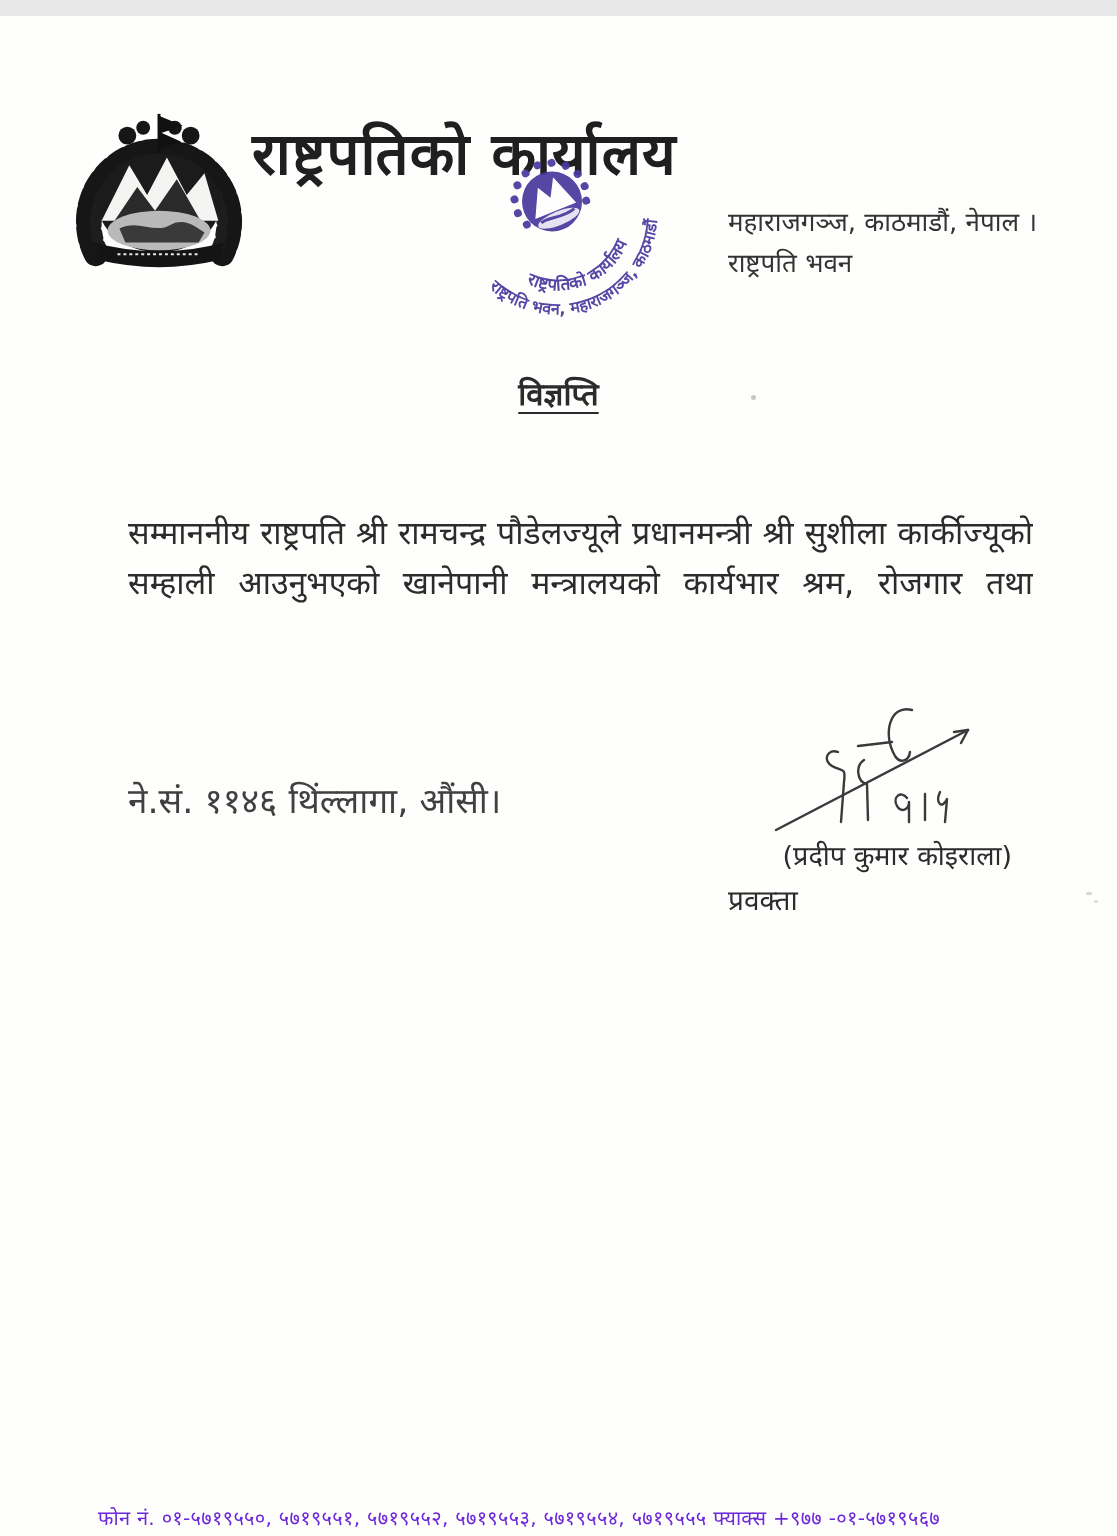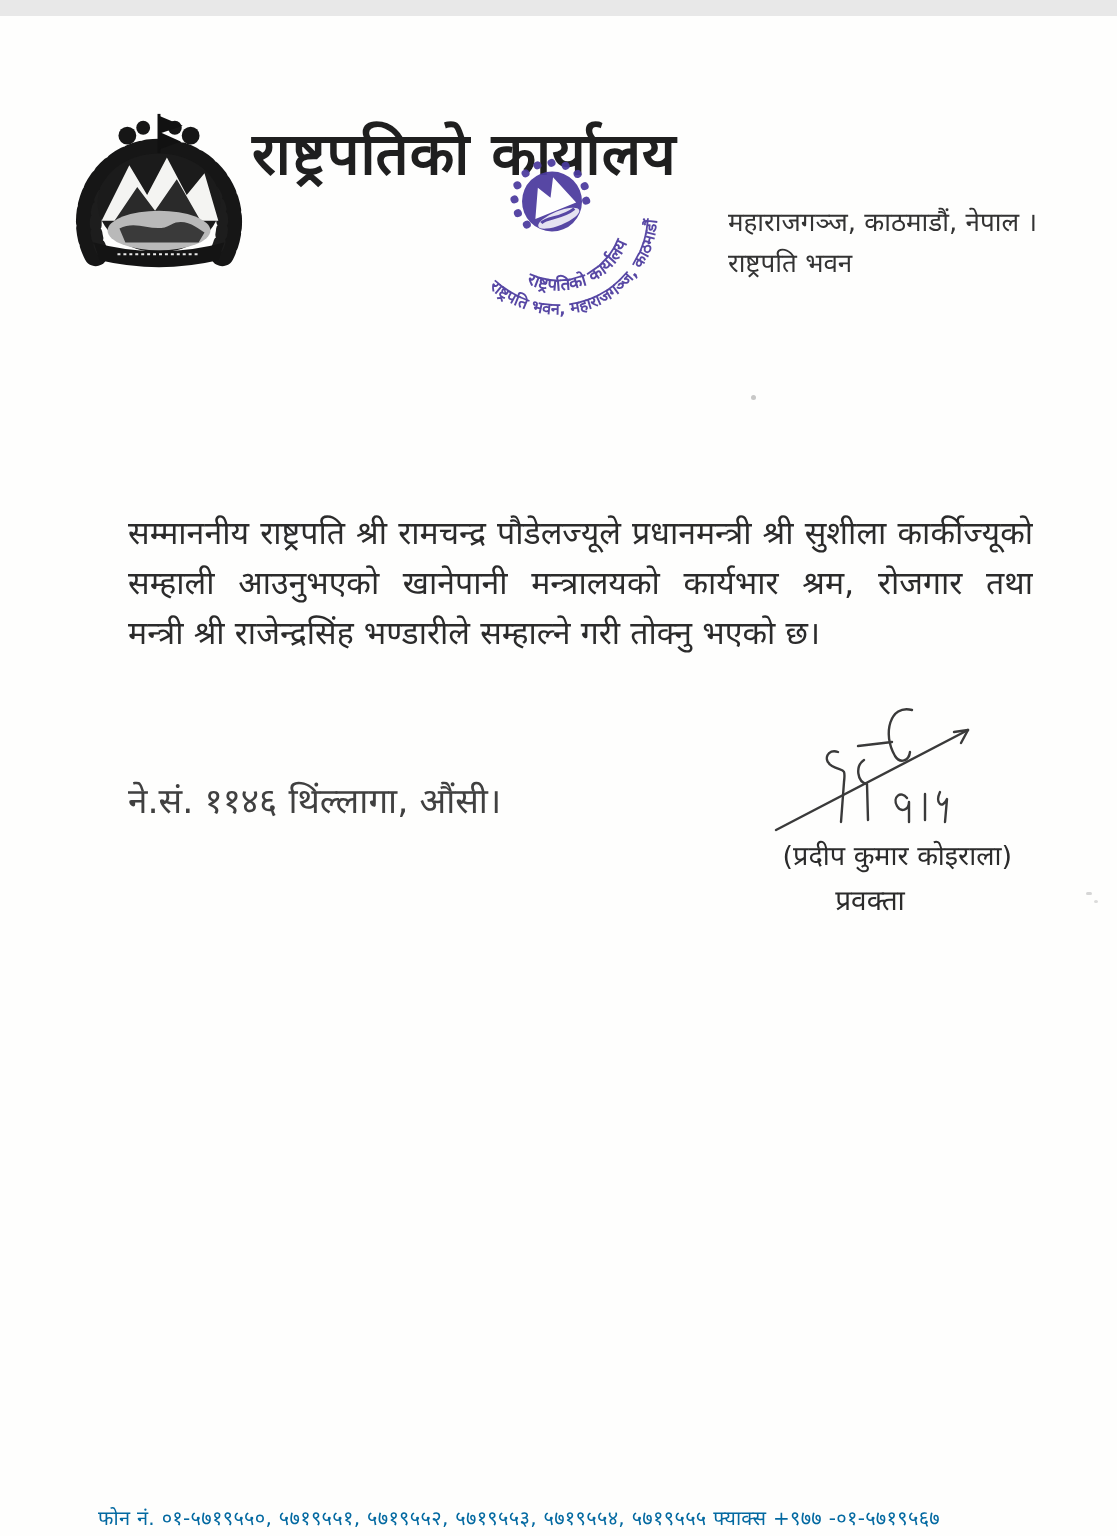--- a/index.html
+++ b/index.html
@@ -49,26 +49,26 @@
   .date-line1{position:absolute;left:128px;top:710px;font-size:29px;color:#2b2b2b;}
   .date-line2{position:absolute;left:128px;top:760px;font-size:35px;color:#404040;}
   
   .signature{position:absolute;left:762px;top:686px;width:232px;height:142px;}
   .sig-name{
     position:absolute;left:728px;top:820px;width:284px;
     text-align:right;font-size:27px;color:#2b2b2b;white-space:nowrap;
   }
   .sig-designation{
     position:absolute;left:728px;top:864px;width:284px;
-    text-align:center;font-size:28px;color:#2b2b2b;
+    text-align:left;font-size:28px;color:#2b2b2b;
   }
   
   .footer-line{
     position:absolute;left:98px;top:1488px;width:960px;
-    font-size:20px;color:#0369a1;letter-spacing:.3px;white-space:nowrap;
+    font-size:20px;color:#6d28d9;letter-spacing:.3px;white-space:nowrap;
   }
   
   .speck{position:absolute;background:#9a9a9a;border-radius:50%;}
   .speck-a{left:751px;top:379px;width:5px;height:5px;opacity:.55;}
   .speck-b{left:1086px;top:876px;width:6px;height:3px;opacity:.4;border-radius:2px;}
   .speck-c{left:1094px;top:884px;width:4px;height:3px;opacity:.35;}
 </style>
 </head>
 <body>
 
@@ -135,25 +135,27 @@
         <textPath href="#arcOuter" startOffset="50%" text-anchor="middle">राष्ट्रपति भवन, महाराजगञ्ज, काठमाडौं</textPath>
       </text>
     </g>
   </svg>
 
   <div class="address">
     <div>महाराजगञ्ज, काठमाडौं, नेपाल ।</div>
     <div>राष्ट्रपति भवन</div>
   </div>
 
+  <div class="notice-title">
+    <span>विज्ञप्ति</span>
+  </div>
 
   <div class="body-text">
     <div class="body-line justify">सम्माननीय राष्ट्रपति श्री रामचन्द्र पौडेलज्यूले प्रधानमन्त्री श्री सुशीला कार्कीज्यूको</div>
     <div class="body-line justify">सम्हाली आउनुभएको खानेपानी मन्त्रालयको कार्यभार श्रम, रोजगार तथा सामाजिक सुरक्षा</div>
-    <div class="body-line">मन्त्री श्री राजेन्द्रसिंह भण्डारीले सम्हाल्ने गरी  तोक्नु भएको छ।</div>
   </div>
 
   <div class="date-line2">ने.सं. ११४६ थिंल्लागा, औंसी।</div>
 
   <svg class="signature" viewBox="0 0 232 142" aria-hidden="true">
     <g fill="none" stroke="#3a3a3a" stroke-width="2.4" stroke-linecap="round" stroke-linejoin="round">
       <path d="M14,128 L206,28"></path>
       <path d="M206,28 L192,30"></path>
       <path d="M206,28 L199,41"></path>
       <path d="M150,8 C128,2 120,32 133,54 C138,62 147,59 148,50"></path>

